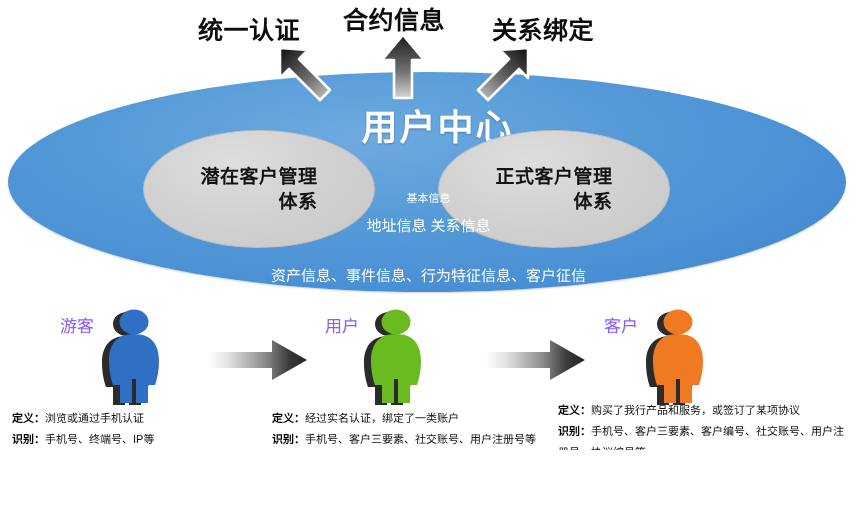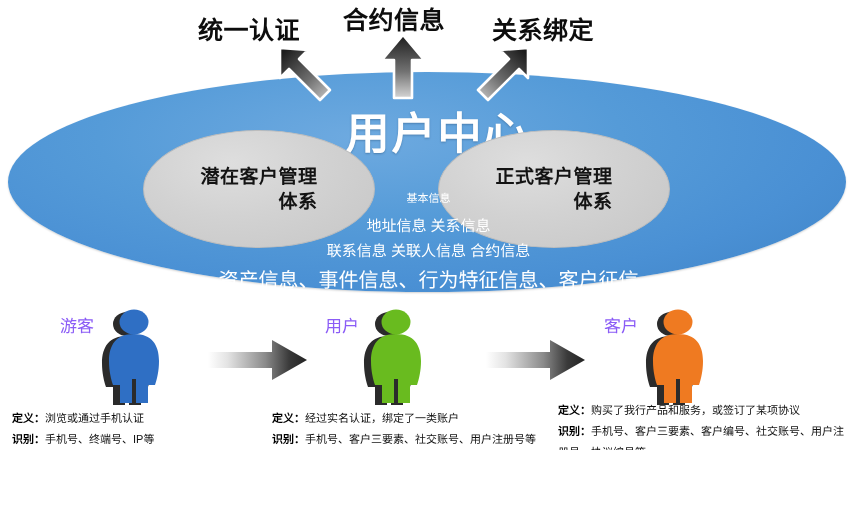--- a/index.html
+++ b/index.html
@@ -50,21 +50,21 @@
     box-shadow: 0 1px 2px rgba(0,0,0,0.18);
   }
 
   
   #center-title {
     position: absolute;
     left: 0;
     right: 8px;
     top: 98px;
     text-align: center;
-    font-size: 44px;
+    font-size: 36px;
     font-weight: bold;
     color: #ffffff;
     letter-spacing: 2px;
     text-shadow: 0 1px 2px rgba(40,80,120,0.45);
     padding-left: 26px;
   }
 
   
   .grey-ellipse {
     position: absolute;
@@ -95,21 +95,21 @@
     left: 0;
     right: 0;
     text-align: center;
     color: #ffffff;
     font-size: 15px;
     white-space: nowrap;
   }
   #info-0 { top: 189px; font-size: 11px; }
   #info-1 { top: 214px; font-size: 15px; }
   #info-2 { top: 239px; font-size: 15px; }
-  #info-3 { top: 264px; font-size: 20px; }
+  #info-3 { top: 264px; font-size: 15px; }
 
   
   .persona {
     position: absolute;
     width: 76px;
     height: 100px;
   }
   #persona-0 { left: 96px;  top: 305px; }
   #persona-1 { left: 358px; top: 305px; }
   #persona-2 { left: 640px; top: 305px; }
@@ -209,21 +209,20 @@
 
   <div class="grey-ellipse" id="grey-right">
     <div class="txt">
       <span>正式客户管理</span><br>
       <span>体系</span>
     </div>
   </div>
 
   <div class="info-line" id="info-0">基本信息</div>
   <div class="info-line" id="info-1">地址信息  关系信息</div>
-  <div class="info-line" id="info-2">联系信息  关联人信息  合约信息</div>
   <div class="info-line" id="info-3">资产信息、事件信息、行为特征信息、客户征信</div>
 
   <div class="persona" id="persona-0">
     <svg width="76" height="100" viewBox="0 0 76 100">
       <g transform="translate(-7,4)" fill="#2b2b2b">
         <ellipse cx="38" cy="15" rx="14" ry="12"></ellipse>
         <path d="M 38 27 C 20 27 13 38 13 54 C 13 64 15 72 17 78 L 24 78 L 24 96 L 36 96 L 36 72 L 40 72 L 40 96 L 52 96 L 52 78 L 59 78 C 61 72 63 64 63 54 C 63 38 56 27 38 27 Z"></path>
       </g>
       <g fill="#2f6fc4">
         <ellipse cx="38" cy="17" rx="14.5" ry="12.5"></ellipse>

